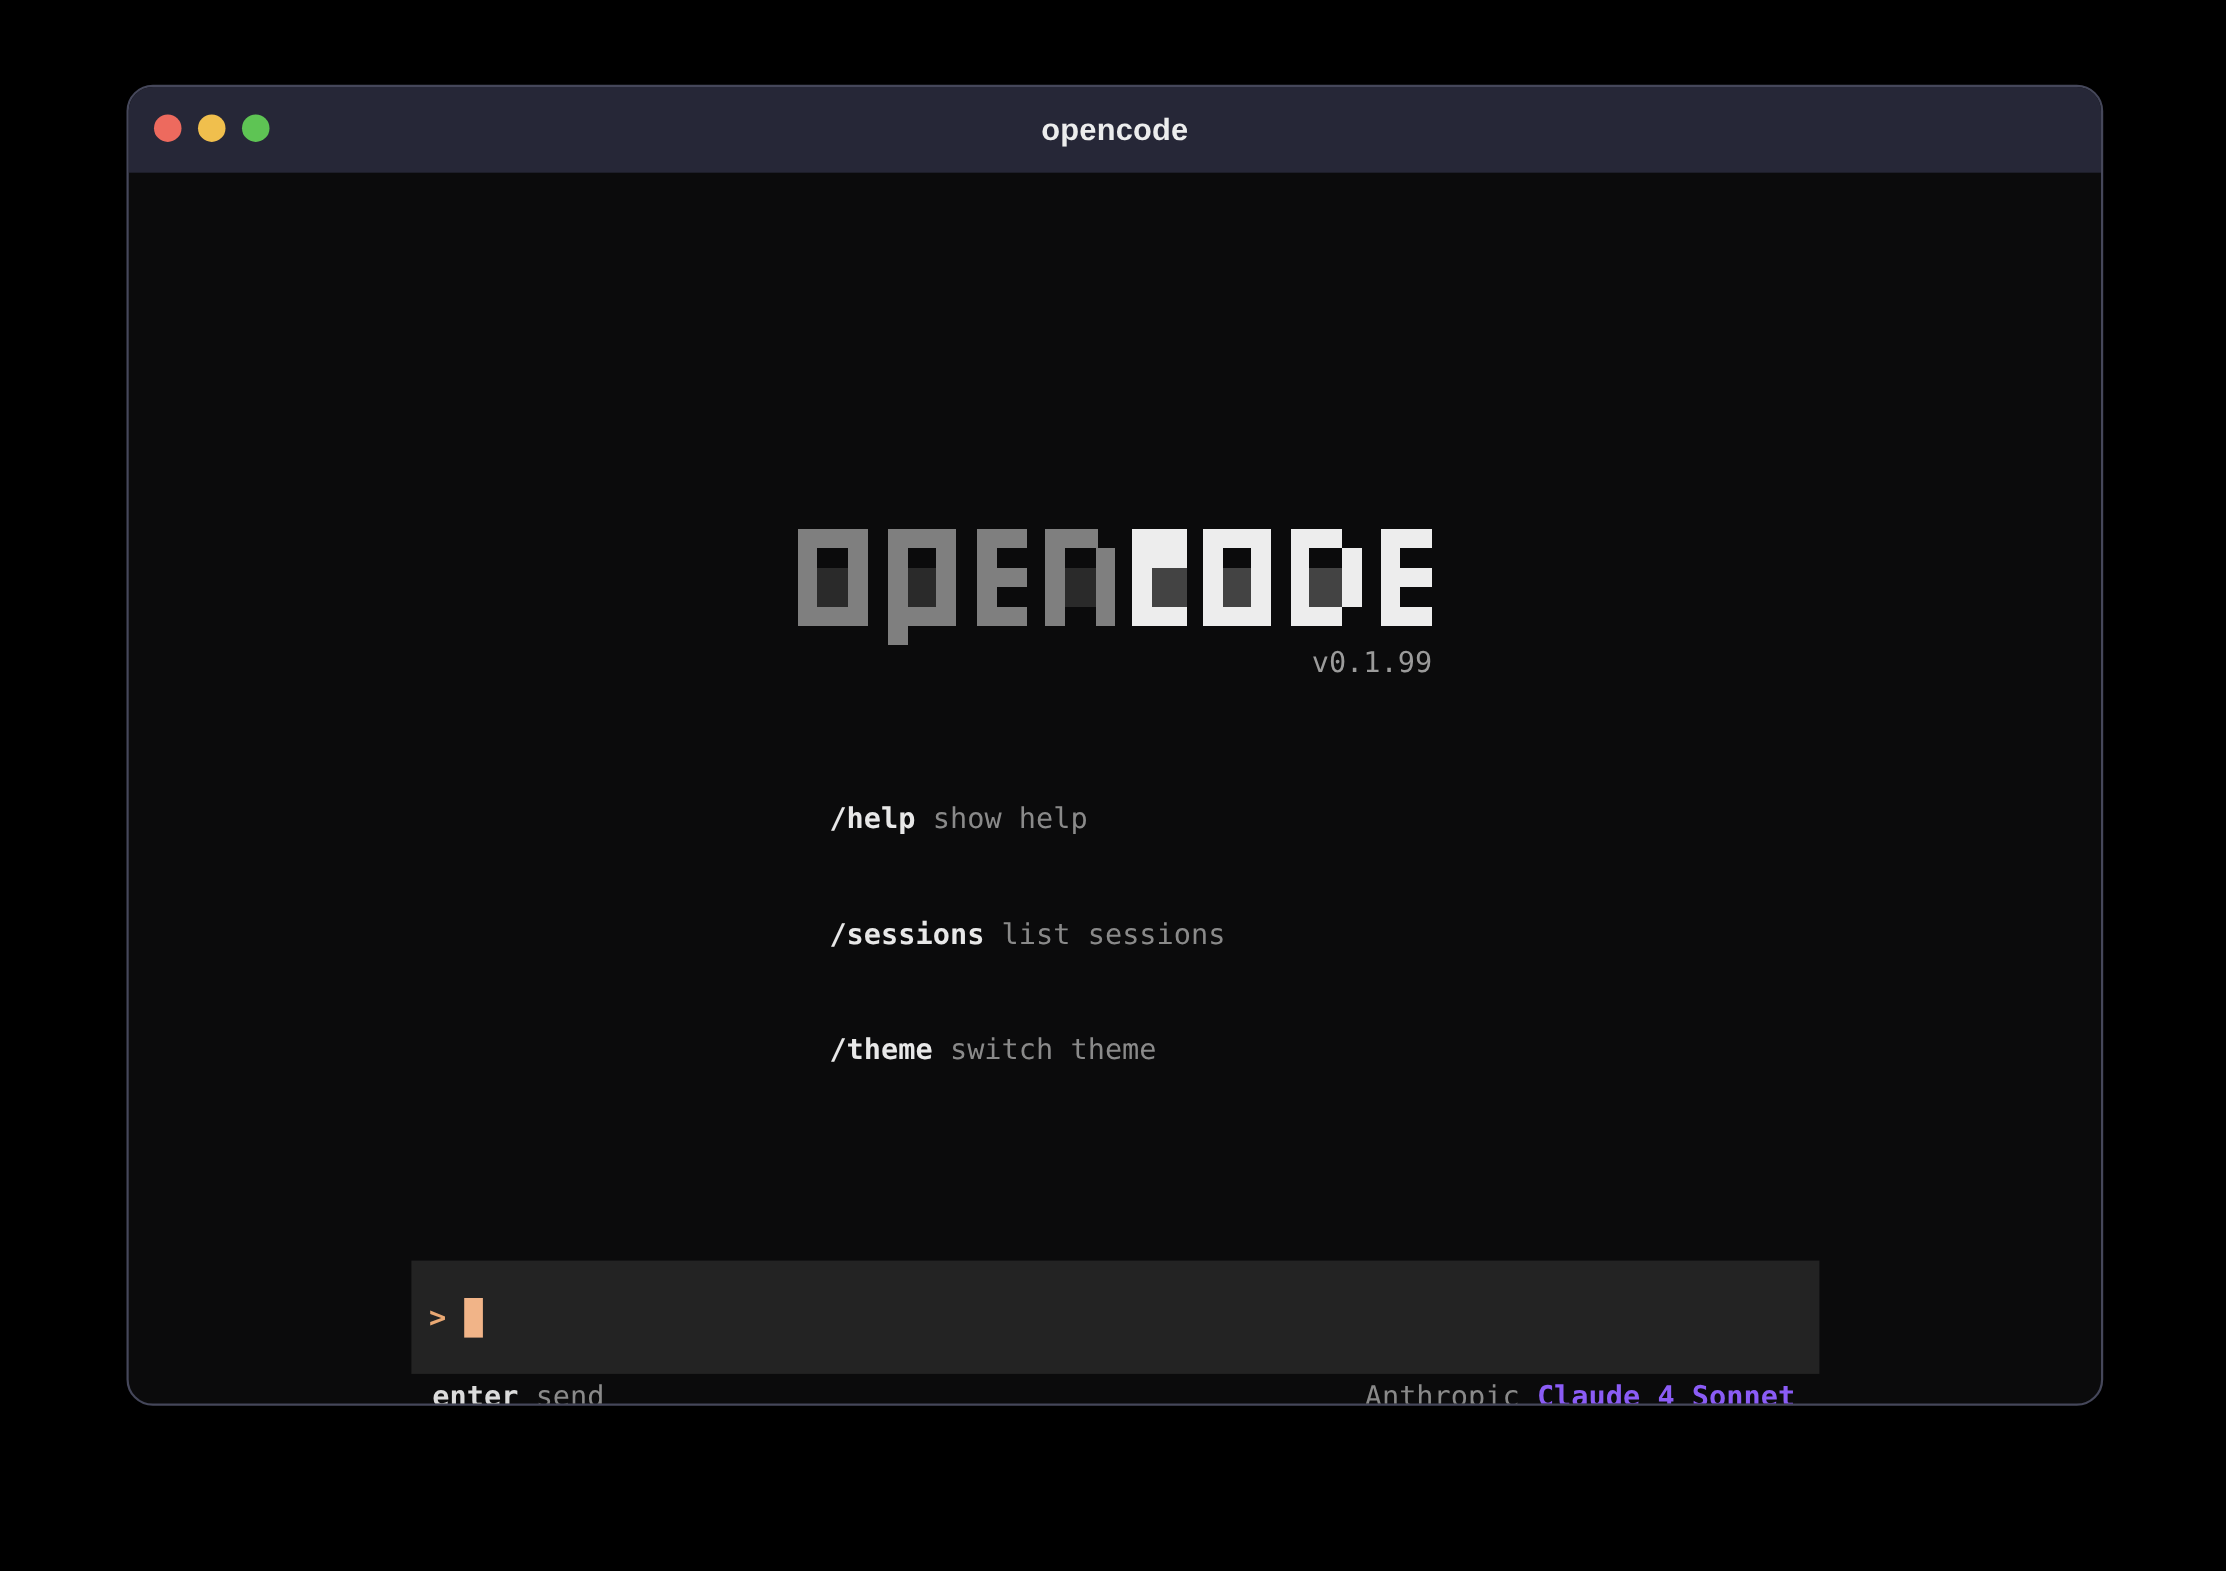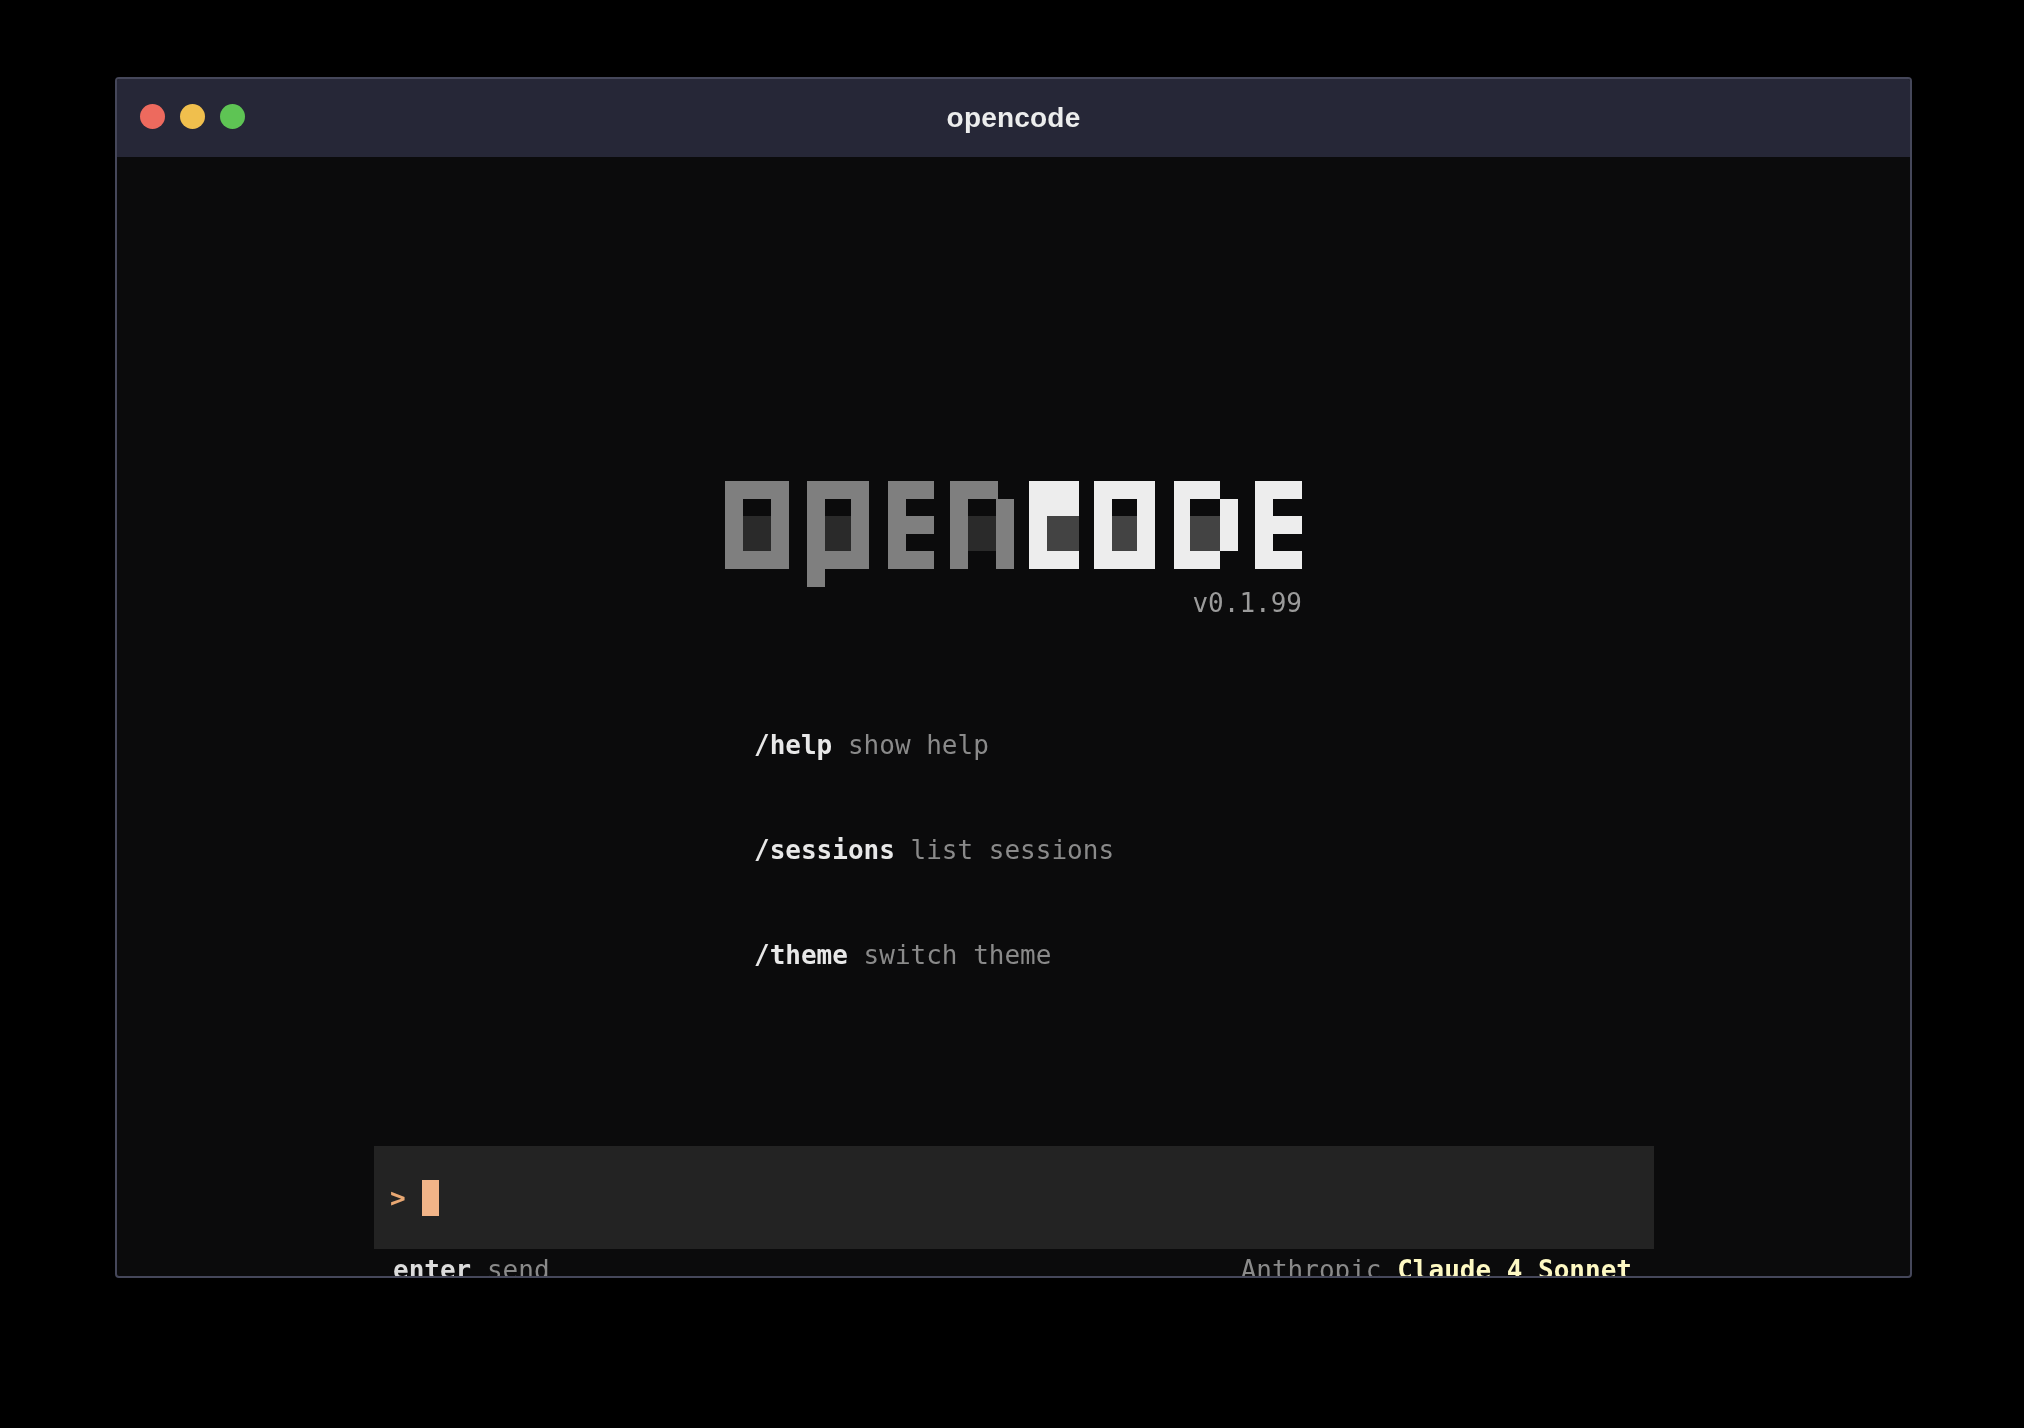--- a/index.html
+++ b/index.html
@@ -22,21 +22,21 @@
     --input-bg:#232323;
   }
   *{margin:0;padding:0;box-sizing:border-box;}
   html,body{width:2024px;height:1428px;overflow:hidden;}
   body{background:var(--page-bg);font-family:"DejaVu Sans Mono",monospace;}
 
   .window{
     position:absolute;left:115px;top:77px;width:1797px;height:1201px;
     background:var(--term-bg);
     border:2px solid var(--win-border);
-    border-radius:4px;
+    border-radius:24px;
     overflow:hidden;
   }
   .titlebar{
     position:absolute;left:0;top:0;right:0;height:78px;
     background:var(--titlebar-bg);
     display:flex;align-items:center;justify-content:center;
   }
   .traffic{
     position:absolute;left:23px;top:25px;display:flex;gap:15px;
   }
@@ -86,21 +86,21 @@
 
   .statusbar{
     position:absolute;left:276px;right:278px;top:1098px;height:30px;
     font-size:26px;line-height:30px;
     display:flex;justify-content:space-between;align-items:center;
     white-space:pre;
     text-align:right;
   }
   .key{color:#dcdcdc;font-weight:700;}
   .dim{color:var(--text-dim);}
-  .model-name{color:#fef9c3;font-weight:700;}
+  .model-name{color:#8b5cf6;font-weight:700;}
 </style>
 </head>
 <body>
 
 <div class="window">
 
   <div class="titlebar">
     <div class="traffic">
       <div class="light red"></div>
       <div class="light yellow"></div>

